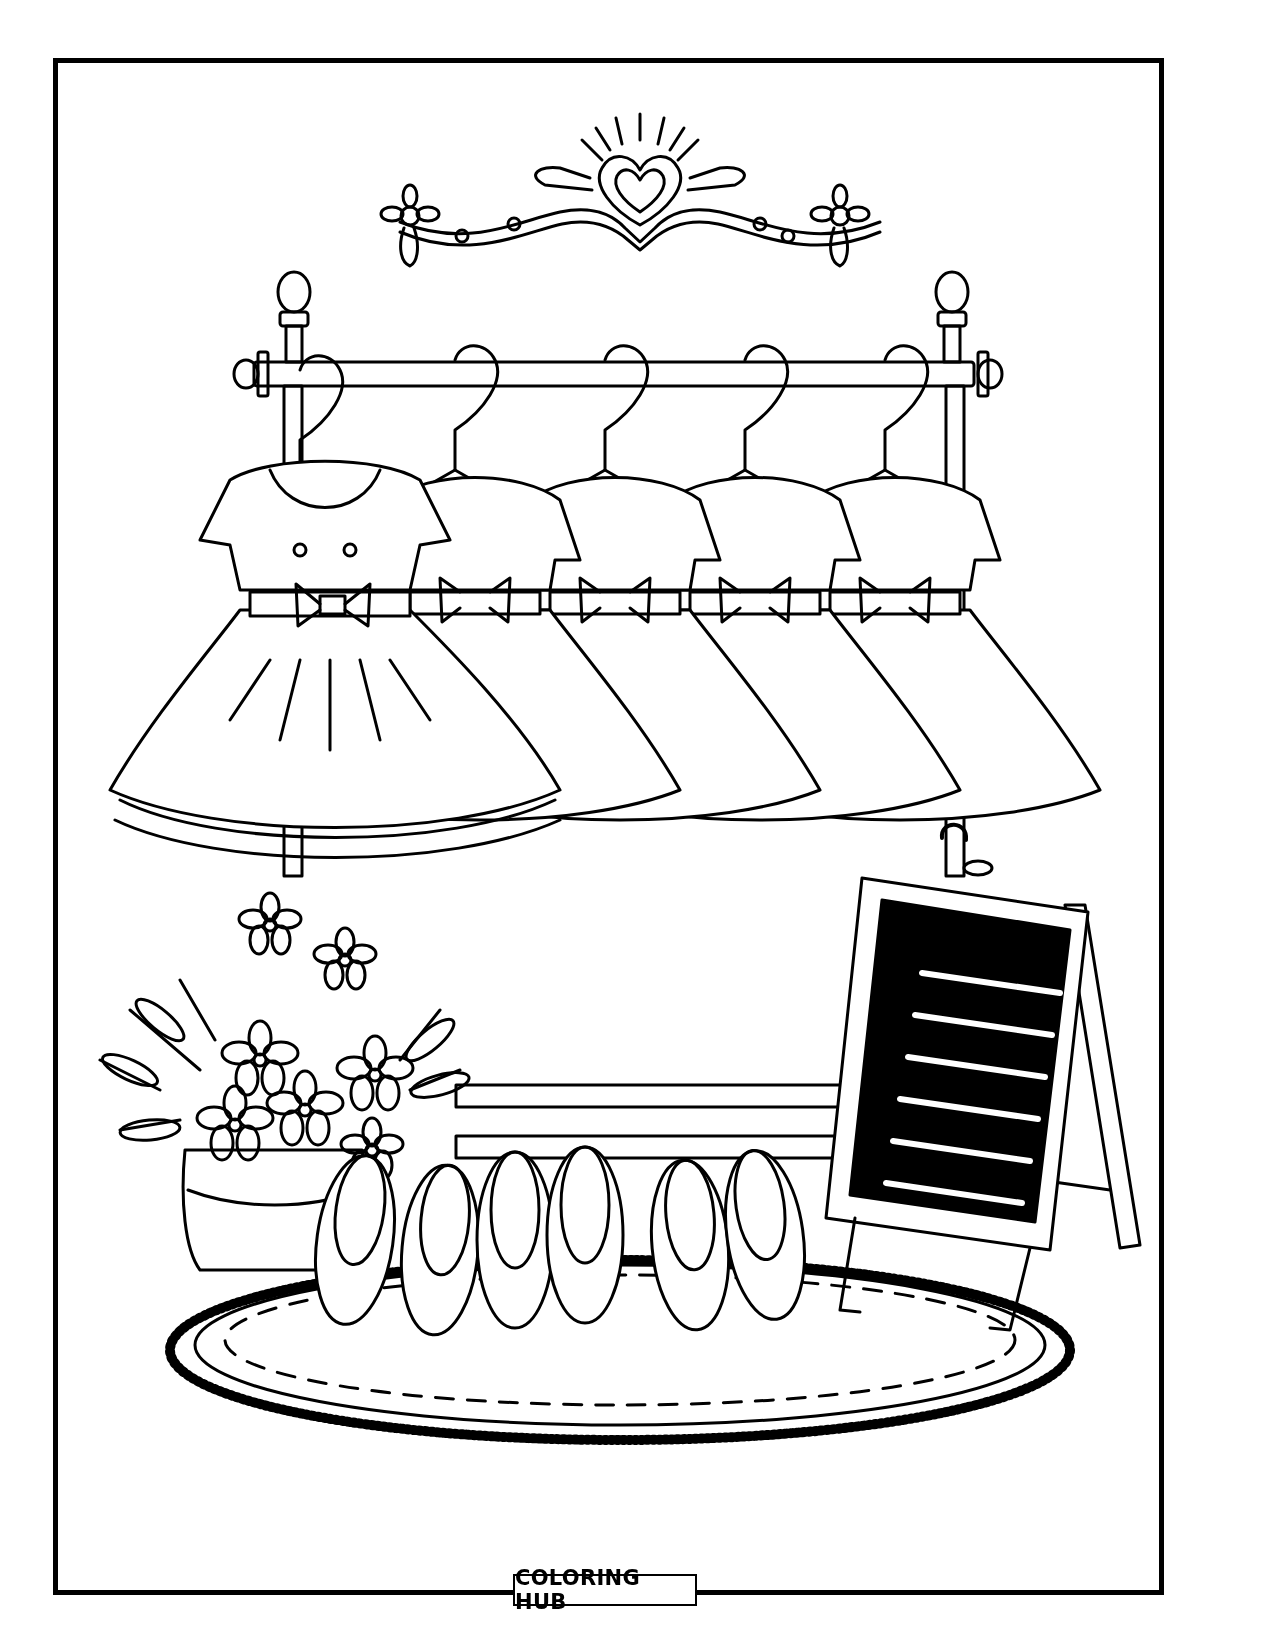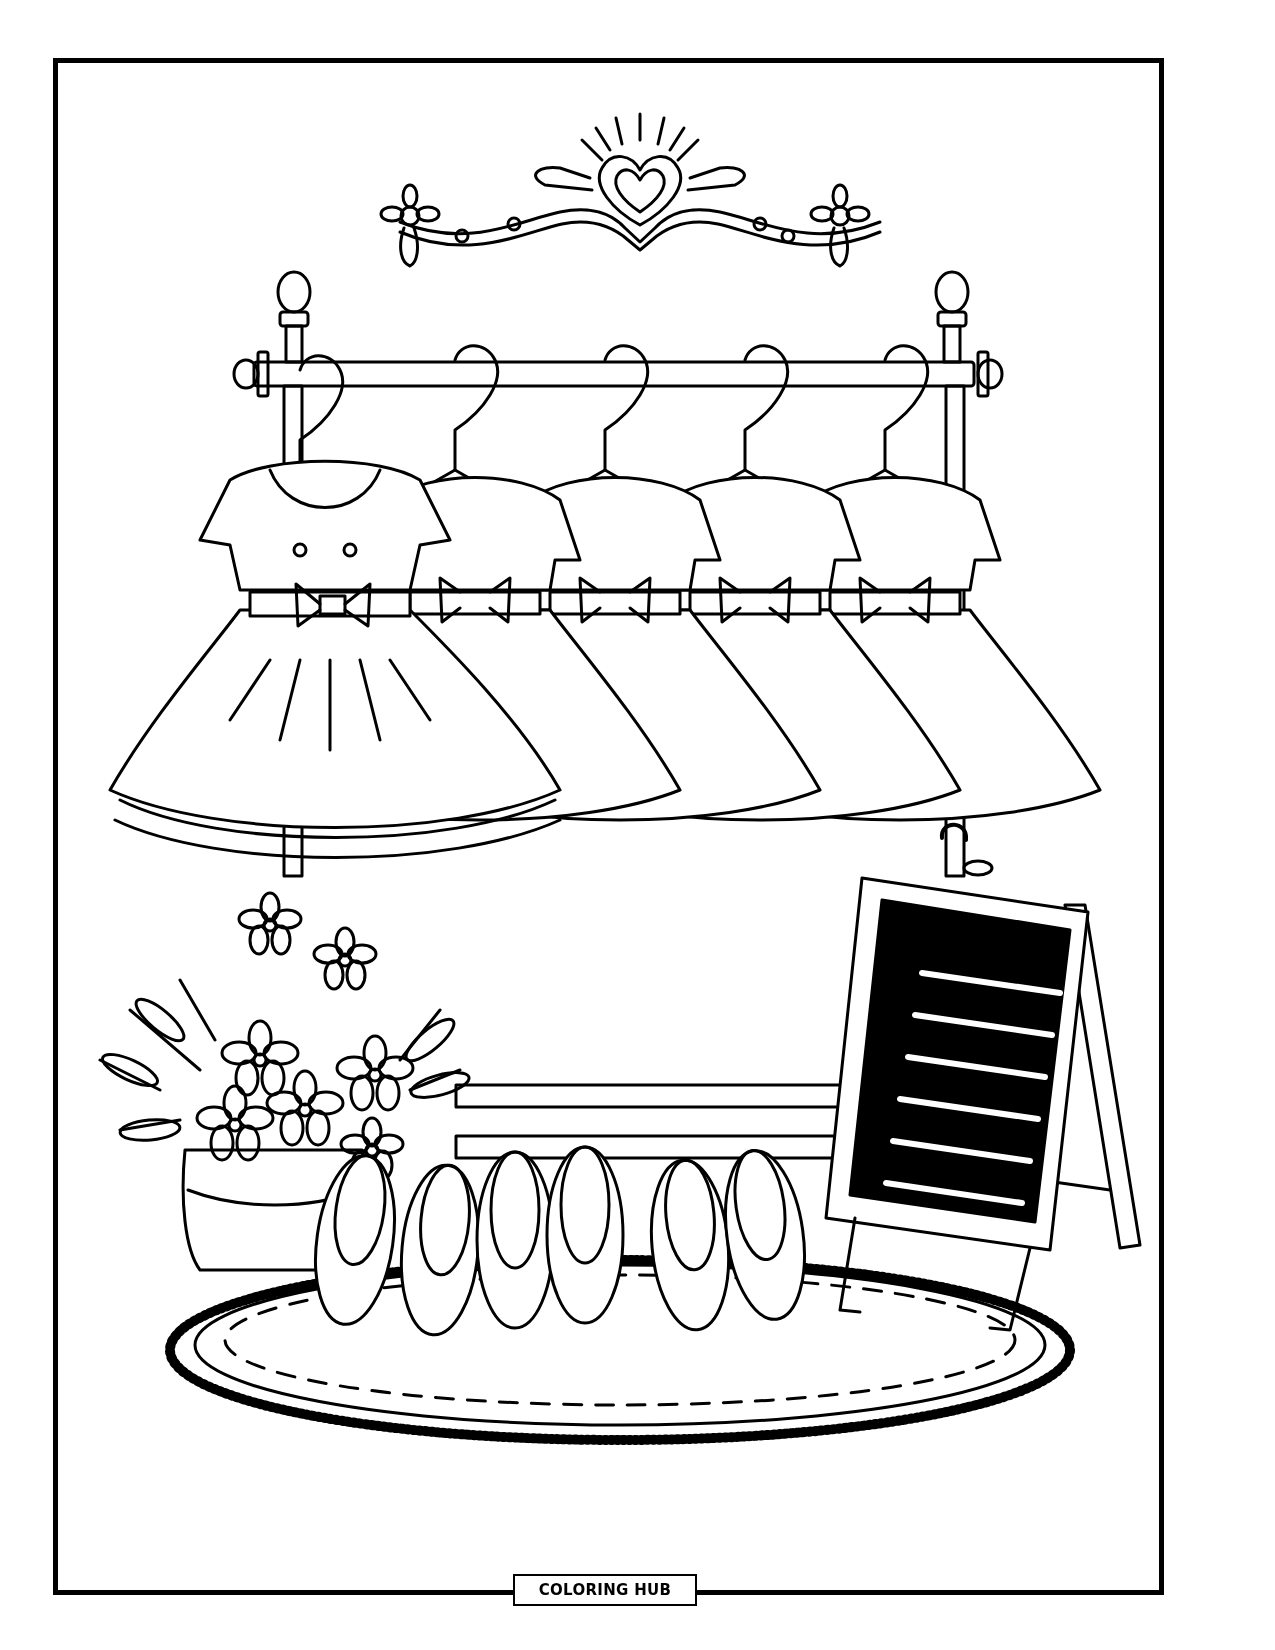--- a/index.html
+++ b/index.html
@@ -1,20 +1,20 @@
 <!DOCTYPE html>
 <html><head>
 <meta charset="utf-8">
 <style>
   html, body { margin: 0; padding: 0; background: #ffffff; }
   body { width: 1275px; height: 1650px; position: relative; overflow: hidden; font-family: "DejaVu Sans", sans-serif; }
   .frame { position: absolute; left: 53px; top: 58px; width: 1101px; height: 1527px; border: 5px solid #000; box-sizing: content-box; }
   .art { position: absolute; left: 0; top: 0; width: 1275px; height: 1650px; }
   .brand { position: absolute; left: 513px; top: 1574px; width: 184px; height: 32px; background: #fff; border: 2px solid #000; box-sizing: border-box;
-           display: flex; align-items: center; justify-content: center; font-family: "DejaVu Sans", sans-serif; font-weight: bold; font-size: 15px; letter-spacing: 0.3px; color: #000; }
+           display: flex; align-items: center; justify-content: center; font-family: "DejaVu Sans", sans-serif; font-weight: bold; font-size: 21px; letter-spacing: 0.3px; color: #000; }
   svg * { vector-effect: non-scaling-stroke; }
 </style>
 </head>
 <body>
 
 <div class="frame"></div>
 
 <svg class="art" viewBox="0 0 1275 1650" fill="none" stroke="#000" stroke-width="3" stroke-linecap="round" stroke-linejoin="round">
 
   <g>

